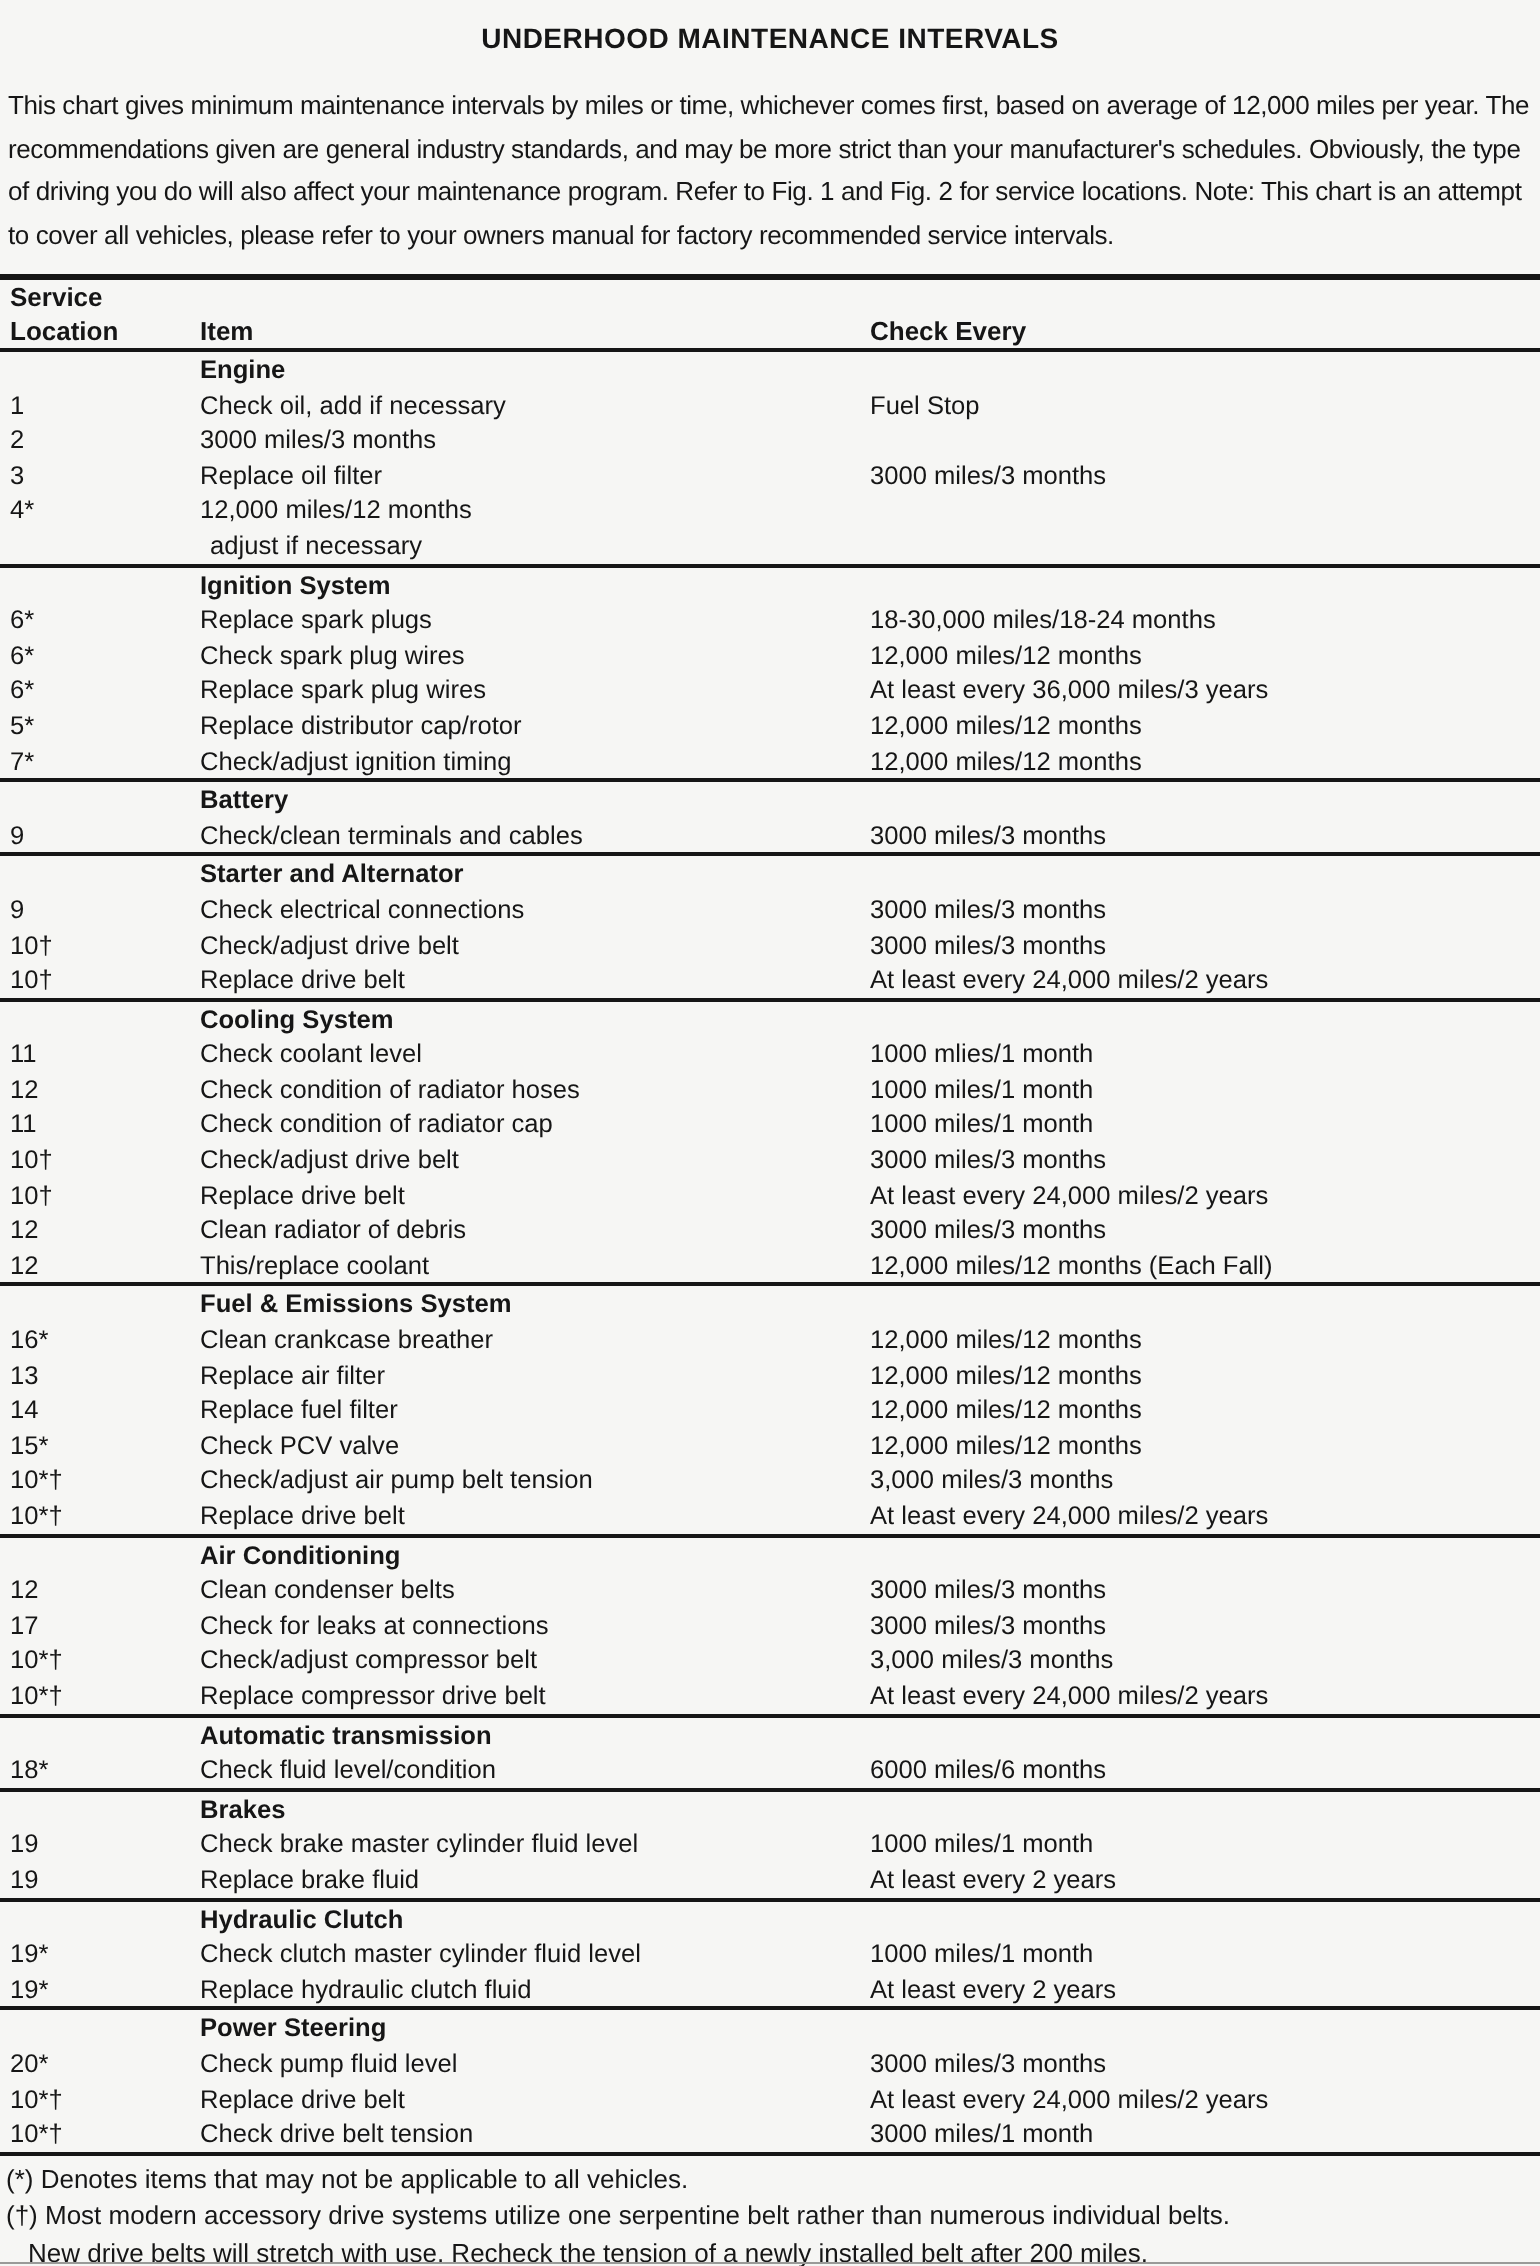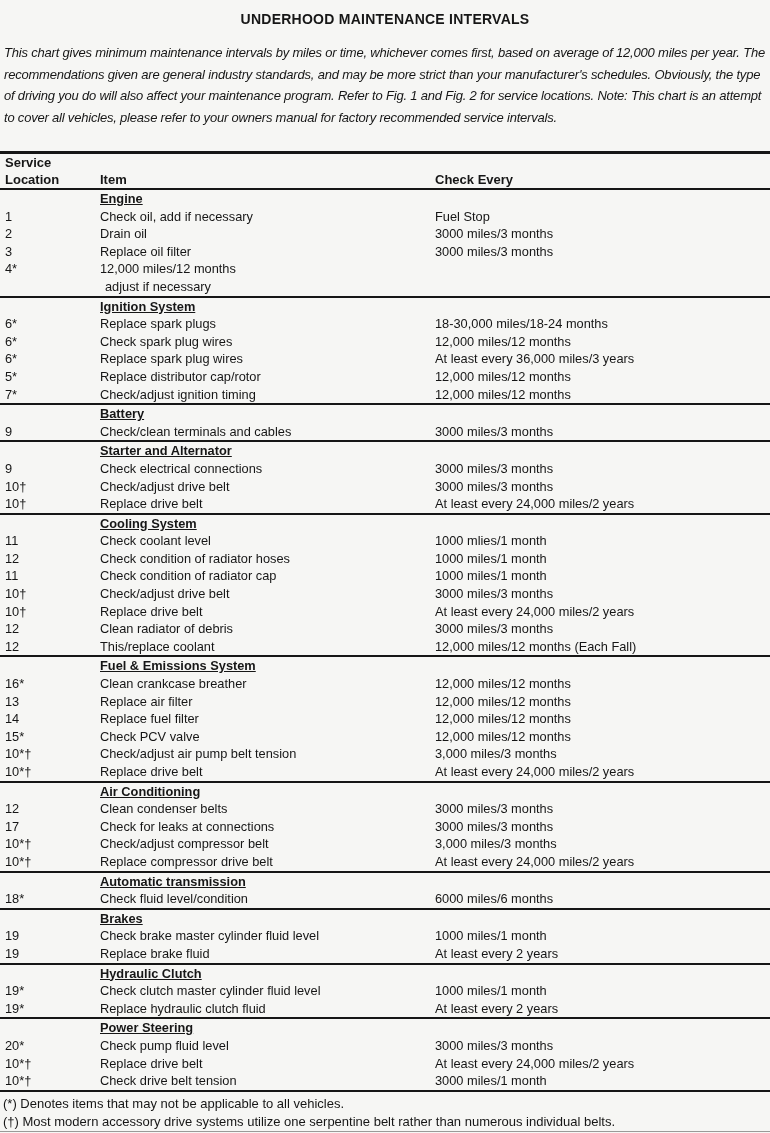--- a/index.html
+++ b/index.html
@@ -29,44 +29,43 @@
     letter-spacing: 0.25px;
   }
   .intro {
     margin: 15px 4px 0 4px;
     width: 762px;
     height: 89px;
     overflow: hidden;
     font-size: 13px;
     letter-spacing: -0.2px;
     line-height: 21.6px;
-    font-style: italic;
-  }
-  .table { margin-top: 20px; }
+  }
+  .table { margin-top: 6px; }
   .rule { height: 0; border-top: 2px solid #161616; }
   .rule-top { border-top: 3px solid #161616; }
   .rule-bottom { border-top: 2.5px solid #161616; }
   .hrow, .trow {
     display: grid;
     grid-template-columns: 95px 335px 1fr;
     padding-left: 5px;
     white-space: nowrap;
   }
   .hrow {
     height: 17px;
     line-height: 17px;
     font-size: 13px;
     font-weight: 700;
   }
   .trow {
     height: 17.6px;
     line-height: 17.6px;
     font-size: 12.8px;
   }
-  .section-name { font-weight: 700; text-decoration: underline; }
+  .section-name { font-weight: 700; }
   .cont { padding-left: 5px; }
   .footnotes {
     margin-top: 3px;
     padding-left: 3px;
     font-size: 13px;
     line-height: 18.6px;
   }
   .footnote.indent { padding-left: 11px; }
 </style>
 </head>
@@ -103,21 +102,20 @@
             <div class="c2 section-name">Engine</div>
             <div class="c3"></div>
           </div>
           <div class="trow">
             <div class="c1">1</div>
             <div class="c2">Check oil, add if necessary</div>
             <div class="c3">Fuel Stop</div>
           </div>
           <div class="trow">
             <div class="c1">2</div>
-            <div class="c2">Drain oil</div>
             <div class="c3">3000 miles/3 months</div>
           </div>
           <div class="trow">
             <div class="c1">3</div>
             <div class="c2">Replace oil filter</div>
             <div class="c3">3000 miles/3 months</div>
           </div>
           <div class="trow">
             <div class="c1">4*</div>
             <div class="c3">12,000 miles/12 months</div>

